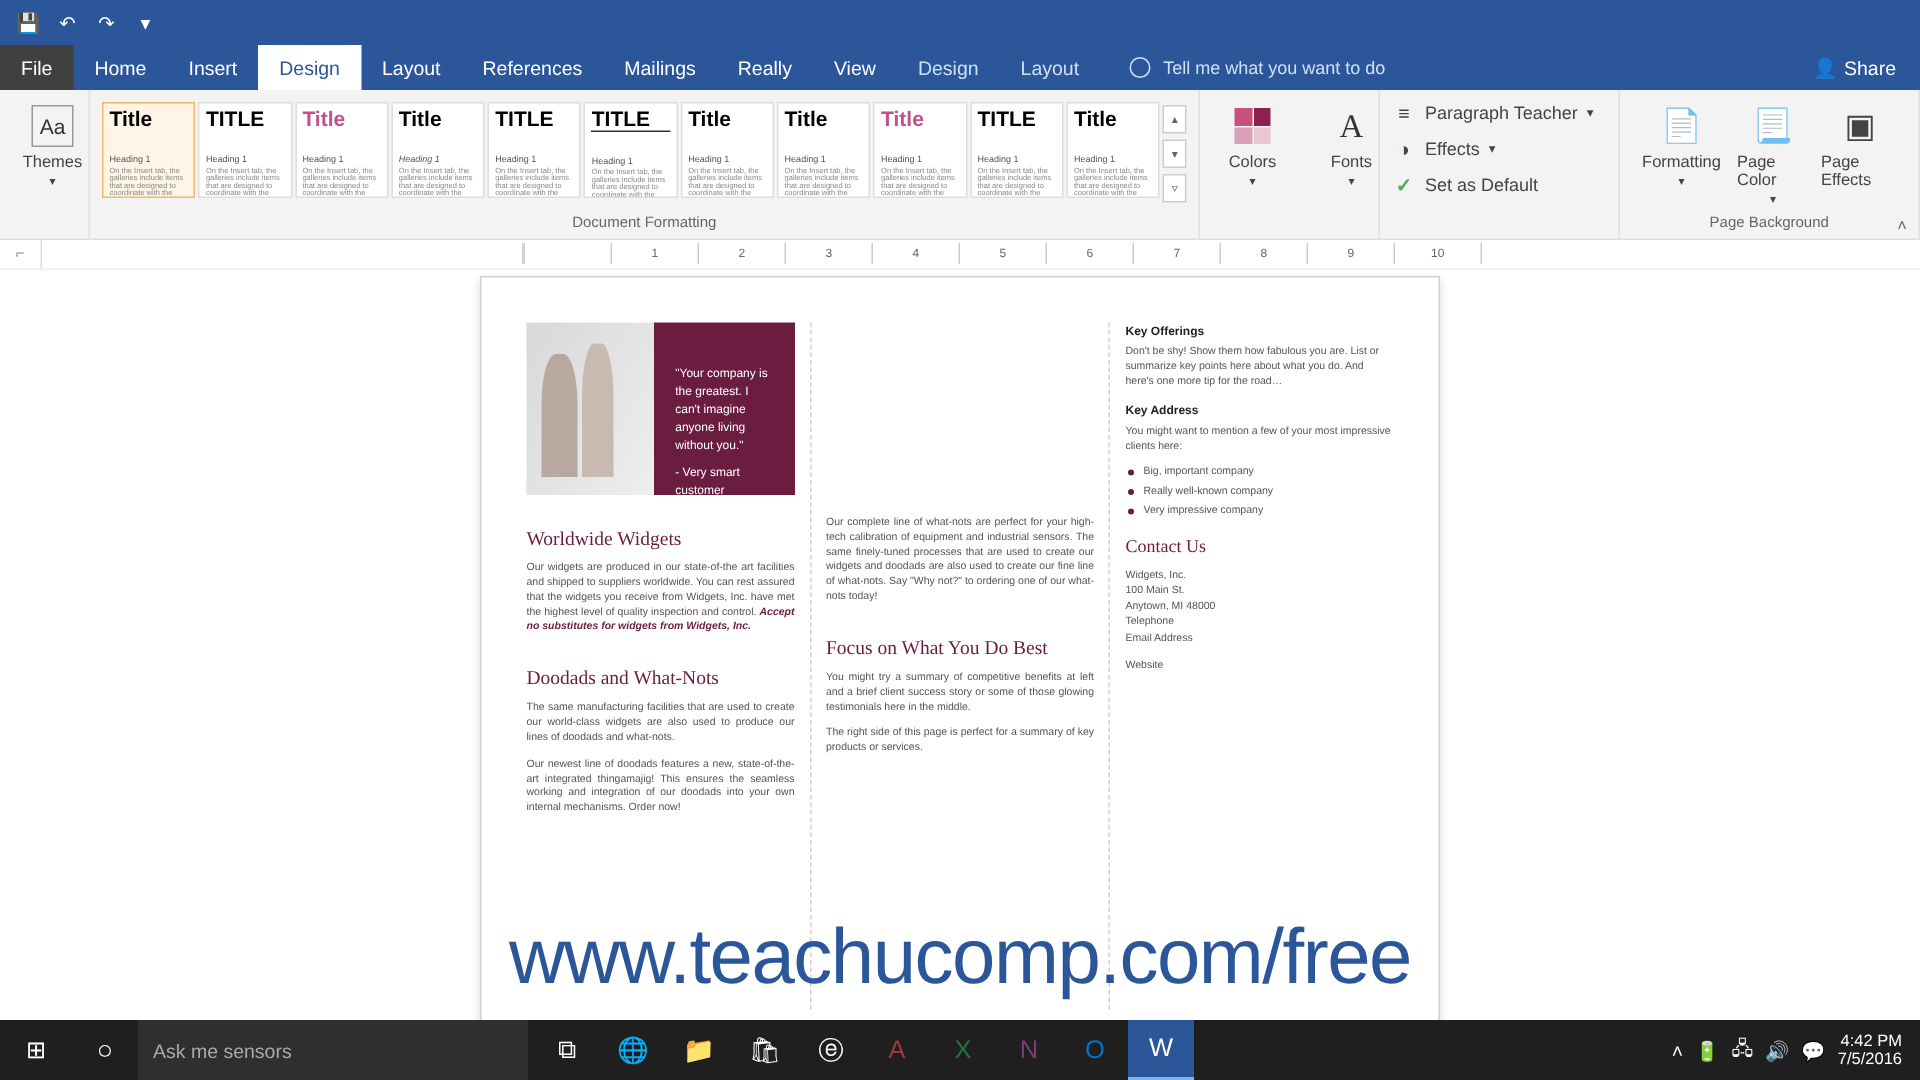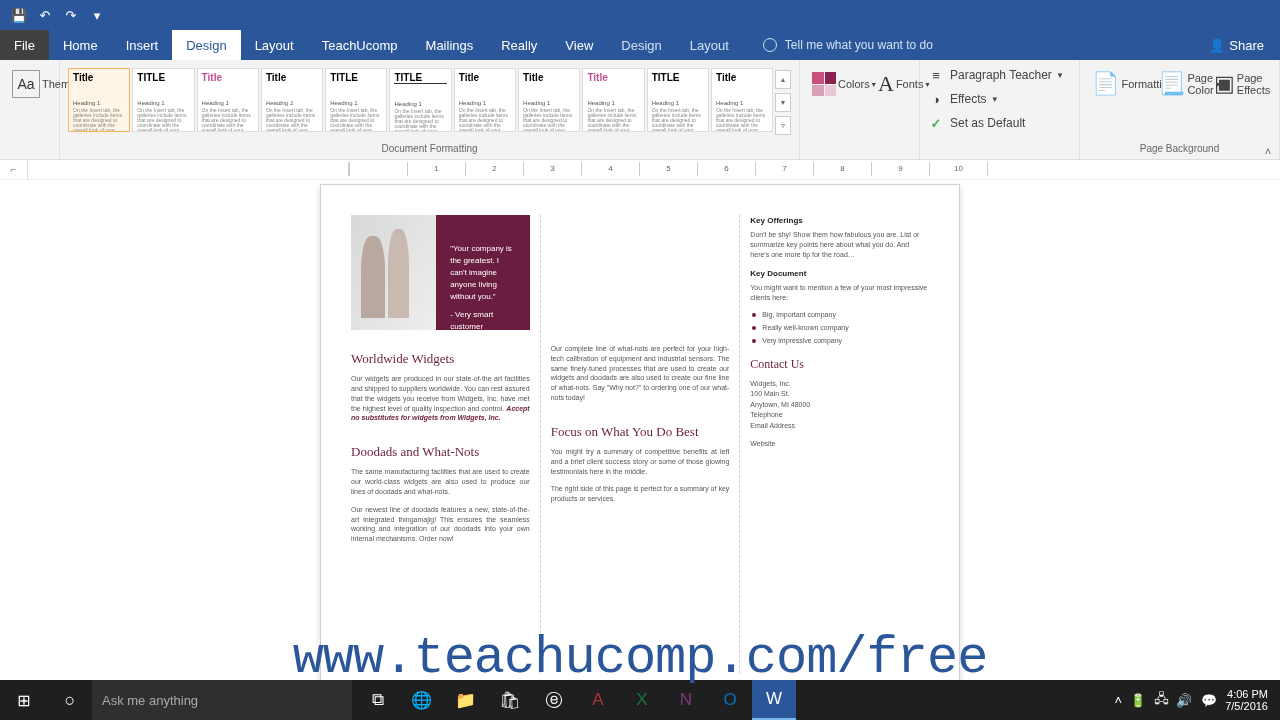--- a/index.html
+++ b/index.html
@@ -21,29 +21,29 @@
 .tab.active{background:#fff;color:#2b579a}
 .tab.context{color:#cfe0f4}
 .tellme{flex:1;display:flex;align-items:center;gap:8px;padding-left:20px;color:#cfe0f4;font-size:12px}
 .tellme .bulb{width:14px;height:14px;border:1px solid currentColor;border-radius:50%;display:inline-block;position:relative}
 .share{display:flex;align-items:center;gap:4px;padding:0 16px;font-size:13px}
 
 
 .ribbon{height:100px;background:#f3f3f3;border-bottom:1px solid #ddd;display:flex;position:relative}
 .grp{border-right:1px solid #e0e0e0;display:flex;flex-direction:column;justify-content:space-between;padding:4px 8px 0}
 .grp-label{font-size:10px;color:#666;text-align:center;height:18px;line-height:16px}
-.big-btn{display:flex;align-items:center;gap:2px;padding:4px 4px 0;font-size:11px;color:#444;width:54px}
+.big-btn{display:flex;flex-direction:column;align-items:center;gap:2px;padding:4px 4px 0;font-size:11px;color:#444;width:54px}
 .big-btn .ico{width:32px;height:32px;display:flex;align-items:center;justify-content:center;font-size:22px}
 
 .themes-ico{border:1px solid #999;width:28px;height:28px;display:flex;align-items:center;justify-content:center;font-size:14px;color:#333}
 
 .gallery{display:flex;gap:2px;flex:1;padding:4px 0}
 .gal-item{width:70px;height:64px;border:1px solid #ddd;background:#fff;padding:3px 4px;font-size:7px;overflow:hidden;line-height:1.1}
 .gal-item.sel{border:1px solid #f5b56a;background:#fff5e6}
-.gal-title{font-size:10px;font-weight:bold;margin-bottom:17px}
+.gal-title{font-size:14px;font-weight:bold;margin-bottom:17px}
 .gal-title.pink{color:#c05090}
 .gal-head{font-size:6px;color:#555;margin-bottom:1px}
 .gal-body{font-size:5px;color:#888;line-height:1}
 .gal-spin{width:18px;display:flex;flex-direction:column;justify-content:space-between;padding:2px 0}
 .spin-b{height:19px;border:1px solid #ccc;background:#fff;font-size:8px;display:flex;align-items:center;justify-content:center;color:#666}
 
 .colors-ico{display:grid;grid-template-columns:1fr 1fr;gap:1px;width:24px;height:24px}
 .colors-ico span:nth-child(1){background:#c94f7c}
 .colors-ico span:nth-child(2){background:#8b2252}
 .colors-ico span:nth-child(3){background:#d9a0b8}
@@ -81,21 +81,21 @@
 .h3{font-size:8px;color:#222;font-weight:bold;margin-bottom:4px}
 .para{font-size:7px;text-align:justify;margin-bottom:8px}
 .em{font-weight:bold;font-style:italic;color:#6b1d3f}
 
 .contact-h{font-size:12px;color:#6b1d3f;font-family:Georgia,serif;margin:10px 0 6px}
 .addr{font-size:7px;line-height:1.5}
 .bullets{list-style:none;padding-left:0;font-size:7px}
 .bullets li{position:relative;padding-left:12px;margin-bottom:3px}
 .bullets li::before{content:"";position:absolute;left:2px;top:3px;width:4px;height:4px;background:#6b1d3f;border-radius:50%}
 
-.watermark-url{position:absolute;left:0;right:0;bottom:32px;text-align:center;font-size:52px;color:#2b579a;font-family:Liberation Mono, monospace;letter-spacing:-1px;z-index:50;pointer-events:none}
+.watermark-url{position:absolute;left:0;right:0;bottom:52px;text-align:center;font-size:52px;color:#2b579a;font-family:Liberation Sans, sans-serif;letter-spacing:-1px;z-index:50;pointer-events:none}
 
 
 .taskbar{position:absolute;left:0;right:0;bottom:0;height:40px;background:#1f1f1f;display:flex;align-items:center;color:#fff;font-size:12px}
 .start{width:48px;height:40px;display:flex;align-items:center;justify-content:center;font-size:16px}
 .cortana{width:44px;display:flex;align-items:center;justify-content:center;font-size:18px}
 .search{flex:0 0 260px;height:40px;background:#2f2f2f;display:flex;align-items:center;padding:0 10px;color:#aaa;font-size:13px}
 .task-icons{display:flex;gap:0;margin-left:4px}
 .task-icons .ti{width:44px;height:40px;display:flex;align-items:center;justify-content:center;font-size:17px}
 .tray{margin-left:auto;display:flex;align-items:center;gap:8px;padding:0 6px;font-size:12px}
 .tray .ti{font-size:13px}
@@ -112,21 +112,21 @@
     <div class="qat-btn">▾</div>
   </div>
 </div>
 
 <div class="tabrow">
   <div class="tab file">File</div>
   <div class="tab">Home</div>
   <div class="tab">Insert</div>
   <div class="tab active">Design</div>
   <div class="tab">Layout</div>
-  <div class="tab">TeachUcomp</div>
+  <div class="tab">References</div>
   <div class="tab">Mailings</div>
   <div class="tab">Really</div>
   <div class="tab">View</div>
   <div class="tab context">Design</div>
   <div class="tab context">Layout</div>
   <div class="tellme">
     <span class="bulb"></span>
     <span>Tell me what you want to do</span>
   </div>
   <div class="share">
@@ -320,21 +320,21 @@
       <div style="height:129px"></div>
       <div class="para">Our complete line of what-nots are perfect for your high-tech calibration of equipment and industrial sensors. The same finely-tuned processes that are used to create our widgets and doodads are also used to create our fine line of what-nots. Say "Why not?" to ordering one of our what-nots today!</div>
       <div class="h2">Focus on What You Do Best</div>
       <div class="para">You might try a summary of competitive benefits at left and a brief client success story or some of those glowing testimonials here in the middle.</div>
       <div class="para">The right side of this page is perfect for a summary of key products or services.</div>
     </div>
 
     <div class="panel">
       <div class="h3">Key Offerings</div>
       <div class="para" style="text-align:left">Don't be shy! Show them how fabulous you are. List or summarize key points here about what you do. And here's one more tip for the road…</div>
-      <div class="h3">Key Document</div>
+      <div class="h3">Key Address</div>
       <div class="para" style="text-align:left">You might want to mention a few of your most impressive clients here:</div>
       <ul class="bullets">
         <li>Big, important company</li>
         <li>Really well-known company</li>
         <li>Very impressive company</li>
       </ul>
       <div class="contact-h">Contact Us</div>
       <div class="addr">
         <div>Widgets, Inc.</div>
           <div>100 Main St.</div>
@@ -346,38 +346,38 @@
     </div>
   </div>
 </div>
 
 <div class="watermark-url">www.teachucomp.com/free</div>
 
 <div class="taskbar">
   <div class="start">⊞</div>
   <div class="cortana">○</div>
   <div class="search">
-      <span>Ask me anything</span>
+      <span>Ask me sensors</span>
     </div>
   <div class="task-icons">
     <div class="ti">⧉</div>
     <div class="ti">🌐</div>
     <div class="ti">📁</div>
     <div class="ti">🛍</div>
     <div class="ti">ⓔ</div>
     <div class="ti" style="color:#a4373a">A</div>
     <div class="ti" style="color:#217346">X</div>
     <div class="ti" style="color:#80397b">N</div>
     <div class="ti" style="color:#0072c6">O</div>
     <div class="ti" style="background:#2b579a;color:#fff;border-bottom:2px solid #76b9ed">W</div>
   </div>
   <div class="tray">
     <span class="ti">˄</span>
     <span class="ti">🔋</span>
     <span class="ti">🖧</span>
     <span class="ti">🔊</span>
     <span class="ti">💬</span>
     <div class="clock">
-      <div>4:06 PM</div>
+      <div>4:42 PM</div>
         <div>7/5/2016</div>
     </div>
   </div>
 </div>
 
 </body></html>

